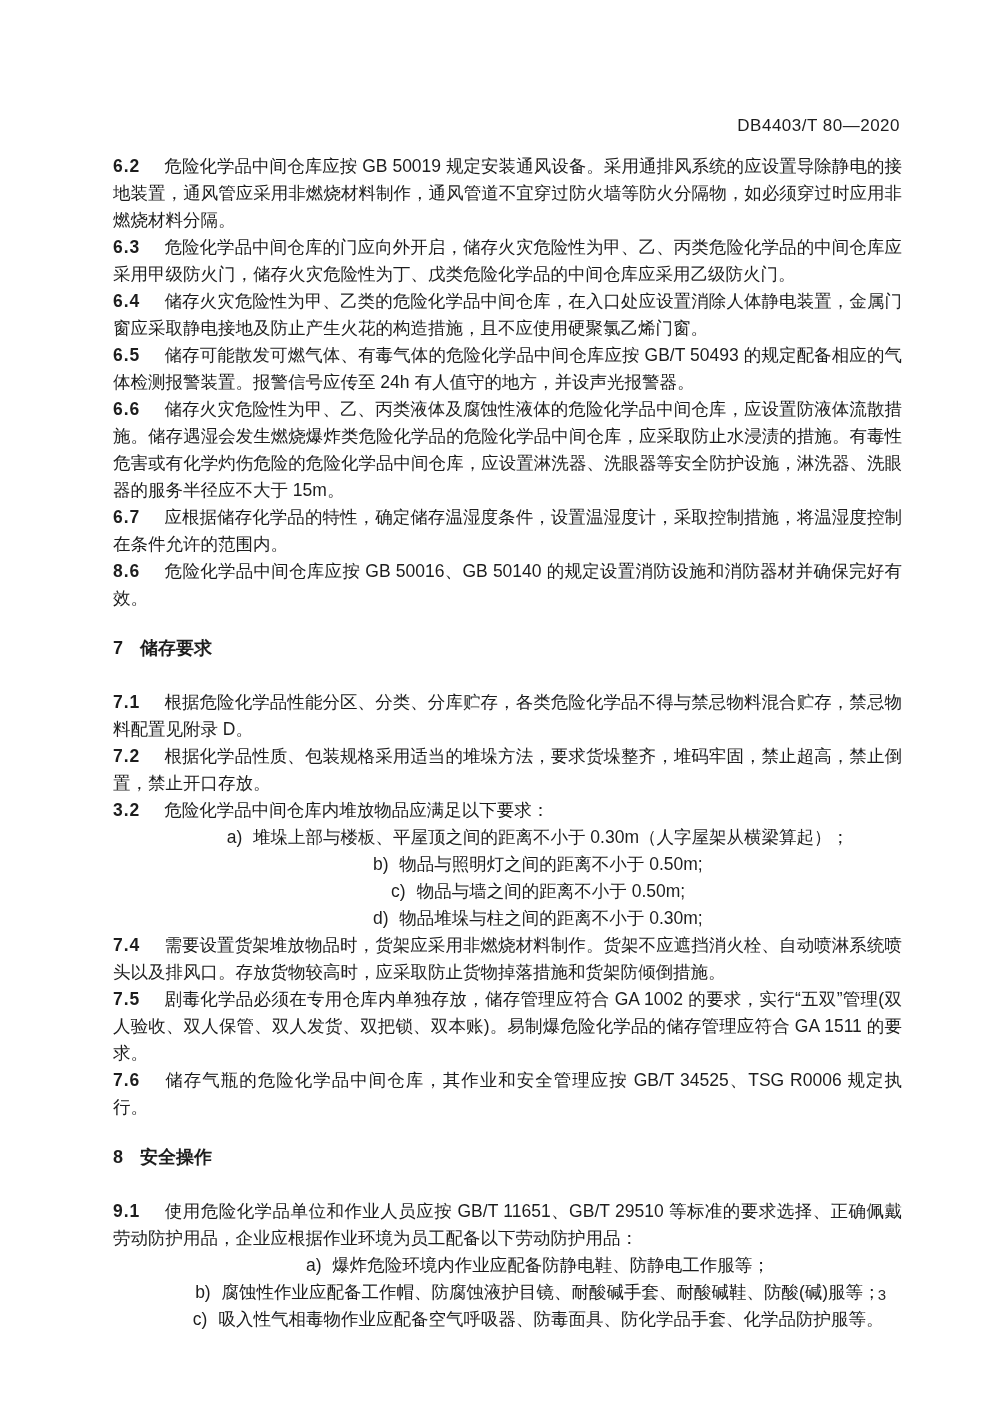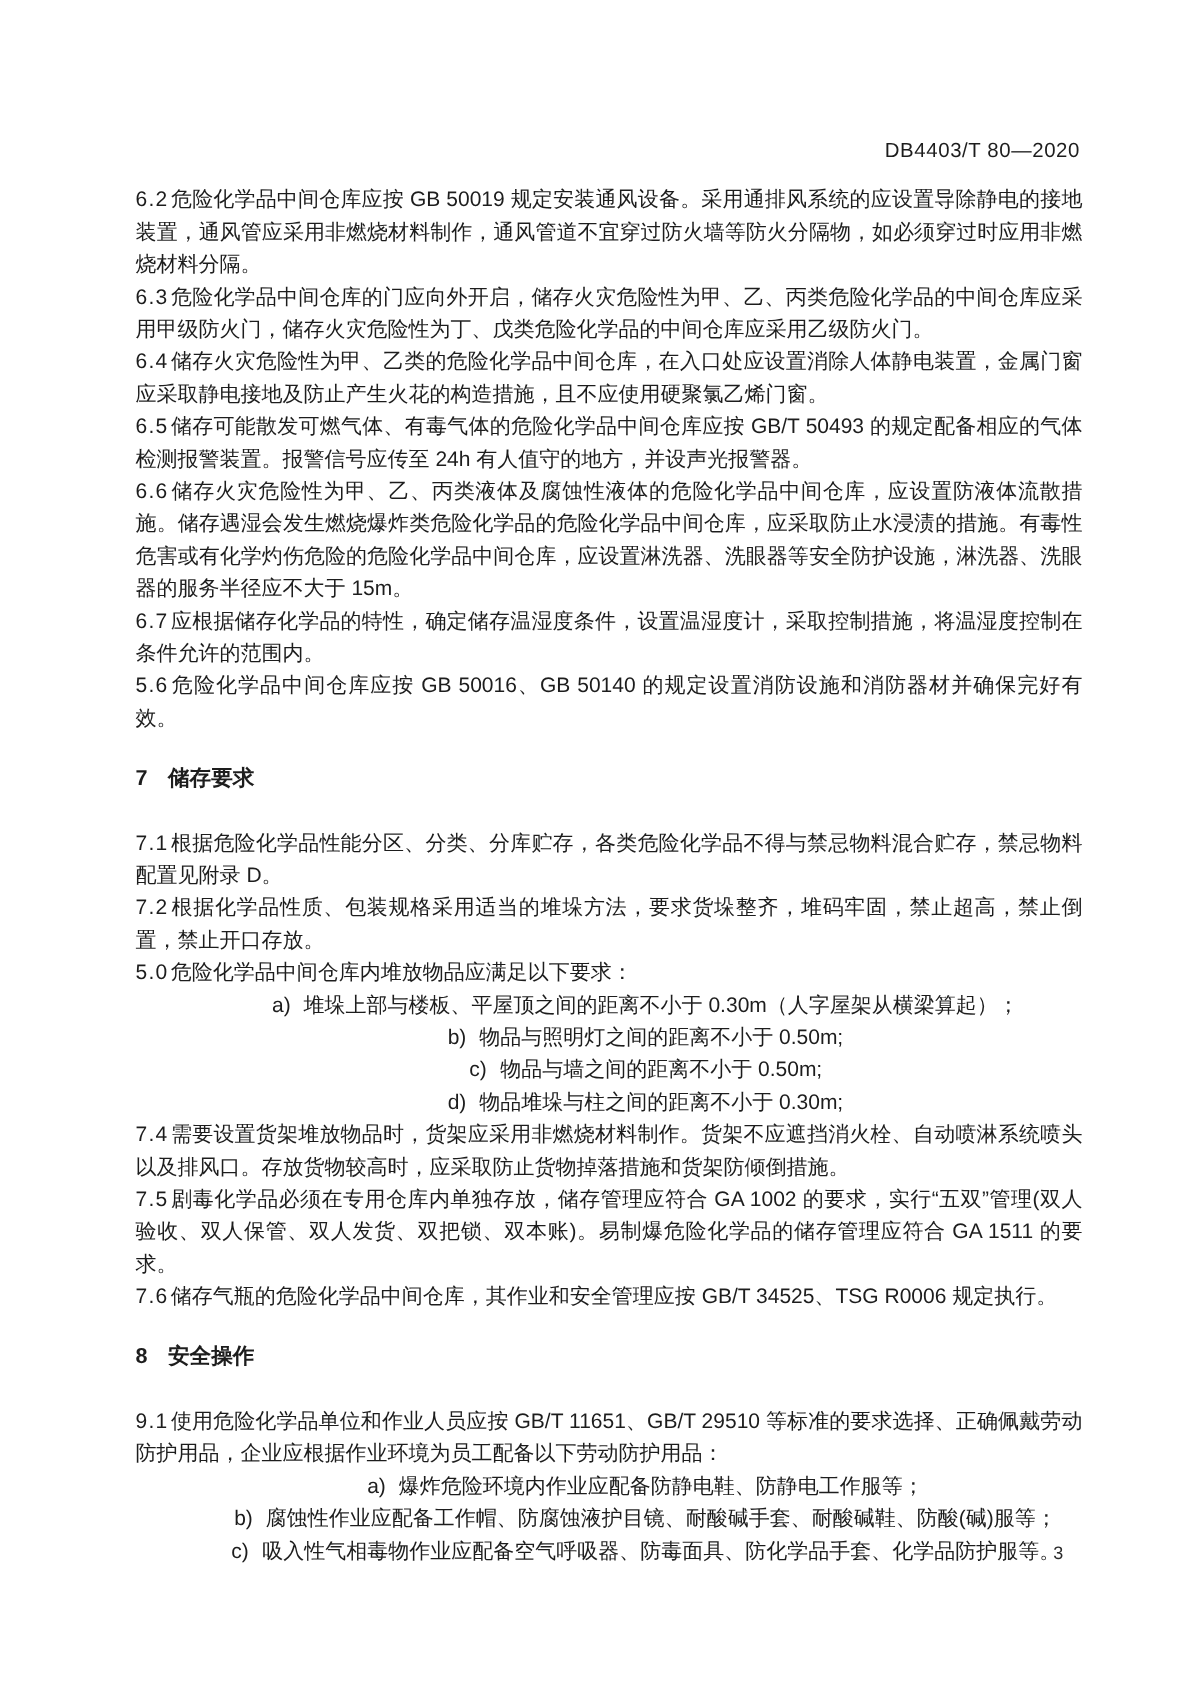--- a/index.html
+++ b/index.html
@@ -26,22 +26,22 @@
   .doc-body {
     position: absolute;
     top: 153px; left: 113px; right: 90px;
     font-size: 17.5px;
     line-height: 27px;
     text-align: justify;
     text-justify: inter-ideograph;
   }
   p.clause { margin: 0; }
   .clause-num {
-    font-weight: normal;
-    margin-right: 2px;
+    font-weight: bold;
+    margin-right: 24px;
     letter-spacing: 1px;
   }
   .section-heading {
     font-weight: bold;
     font-size: 18px;
     margin: 23px 0 27px 0;
     text-align: left;
   }
   .section-heading .sec-num { margin-right: 16px; letter-spacing: 1px; }
   ul.sub-list { list-style: none; margin: 0; padding: 0; }
@@ -63,25 +63,25 @@
     <span>DB4403/T 80—2020</span>
   </div>
 
   <main class="doc-body" id="doc-body">
       <p class="clause"><span class="clause-num">6.2</span><span class="clause-text">危险化学品中间仓库应按 GB 50019 规定安装通风设备。采用通排风系统的应设置导除静电的接地装置，通风管应采用非燃烧材料制作，通风管道不宜穿过防火墙等防火分隔物，如必须穿过时应用非燃烧材料分隔。</span></p>
       <p class="clause"><span class="clause-num">6.3</span><span class="clause-text">危险化学品中间仓库的门应向外开启，储存火灾危险性为甲、乙、丙类危险化学品的中间仓库应采用甲级防火门，储存火灾危险性为丁、戊类危险化学品的中间仓库应采用乙级防火门。</span></p>
       <p class="clause"><span class="clause-num">6.4</span><span class="clause-text">储存火灾危险性为甲、乙类的危险化学品中间仓库，在入口处应设置消除人体静电装置，金属门窗应采取静电接地及防止产生火花的构造措施，且不应使用硬聚氯乙烯门窗。</span></p>
       <p class="clause"><span class="clause-num">6.5</span><span class="clause-text">储存可能散发可燃气体、有毒气体的危险化学品中间仓库应按 GB/T 50493 的规定配备相应的气体检测报警装置。报警信号应传至 24h 有人值守的地方，并设声光报警器。</span></p>
       <p class="clause"><span class="clause-num">6.6</span><span class="clause-text">储存火灾危险性为甲、乙、丙类液体及腐蚀性液体的危险化学品中间仓库，应设置防液体流散措施。储存遇湿会发生燃烧爆炸类危险化学品的危险化学品中间仓库，应采取防止水浸渍的措施。有毒性危害或有化学灼伤危险的危险化学品中间仓库，应设置淋洗器、洗眼器等安全防护设施，淋洗器、洗眼器的服务半径应不大于 15m。</span></p>
       <p class="clause"><span class="clause-num">6.7</span><span class="clause-text">应根据储存化学品的特性，确定储存温湿度条件，设置温湿度计，采取控制措施，将温湿度控制在条件允许的范围内。</span></p>
-      <p class="clause"><span class="clause-num">5.6</span><span class="clause-text">危险化学品中间仓库应按 GB 50016、GB 50140 的规定设置消防设施和消防器材并确保完好有效。</span></p>
+      <p class="clause"><span class="clause-num">8.6</span><span class="clause-text">危险化学品中间仓库应按 GB 50016、GB 50140 的规定设置消防设施和消防器材并确保完好有效。</span></p>
       <div class="section-heading"><span class="sec-num">7</span><span>储存要求</span></div>
       <p class="clause"><span class="clause-num">7.1</span><span class="clause-text">根据危险化学品性能分区、分类、分库贮存，各类危险化学品不得与禁忌物料混合贮存，禁忌物料配置见附录 D。</span></p>
       <p class="clause"><span class="clause-num">7.2</span><span class="clause-text">根据化学品性质、包装规格采用适当的堆垛方法，要求货垛整齐，堆码牢固，禁止超高，禁止倒置，禁止开口存放。</span></p>
-      <p class="clause"><span class="clause-num">5.0</span><span class="clause-text">危险化学品中间仓库内堆放物品应满足以下要求：</span></p>
+      <p class="clause"><span class="clause-num">3.2</span><span class="clause-text">危险化学品中间仓库内堆放物品应满足以下要求：</span></p>
       <ul class="sub-list">
         <li><span class="item-label">a)</span><span>堆垛上部与楼板、平屋顶之间的距离不小于 0.30m（人字屋架从横梁算起）；</span></li>
         <li><span class="item-label">b)</span><span>物品与照明灯之间的距离不小于 0.50m;</span></li>
         <li><span class="item-label">c)</span><span>物品与墙之间的距离不小于 0.50m;</span></li>
         <li><span class="item-label">d)</span><span>物品堆垛与柱之间的距离不小于 0.30m;</span></li>
       </ul>
       <p class="clause"><span class="clause-num">7.4</span><span class="clause-text">需要设置货架堆放物品时，货架应采用非燃烧材料制作。货架不应遮挡消火栓、自动喷淋系统喷头以及排风口。存放货物较高时，应采取防止货物掉落措施和货架防倾倒措施。</span></p>
       <p class="clause"><span class="clause-num">7.5</span><span class="clause-text">剧毒化学品必须在专用仓库内单独存放，储存管理应符合 GA 1002 的要求，实行“五双”管理(双人验收、双人保管、双人发货、双把锁、双本账)。易制爆危险化学品的储存管理应符合 GA 1511 的要求。</span></p>
       <p class="clause"><span class="clause-num">7.6</span><span class="clause-text">储存气瓶的危险化学品中间仓库，其作业和安全管理应按 GB/T 34525、TSG R0006 规定执行。</span></p>
       <div class="section-heading"><span class="sec-num">8</span><span>安全操作</span></div>

